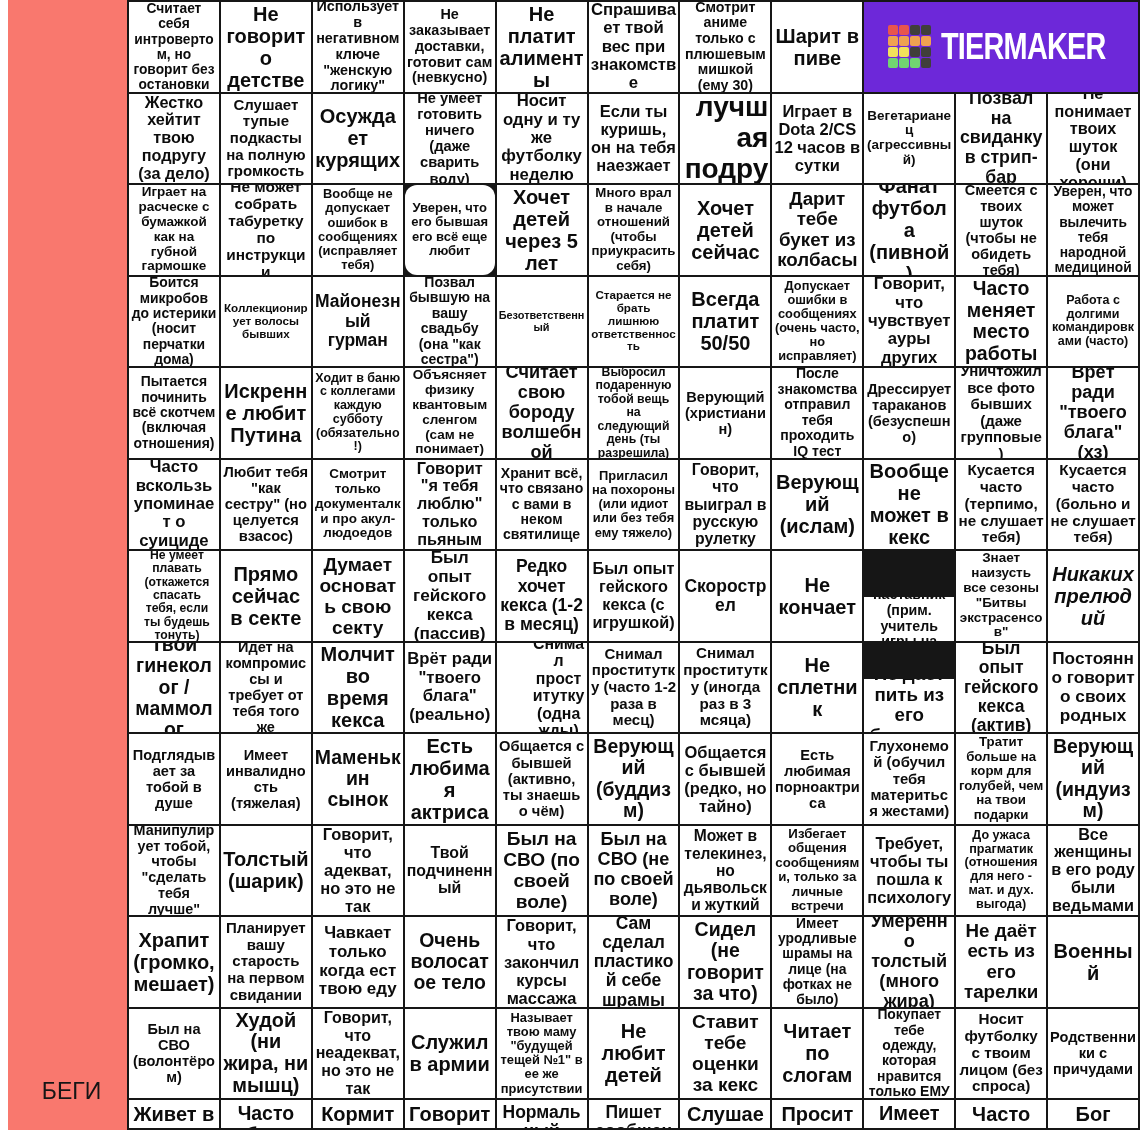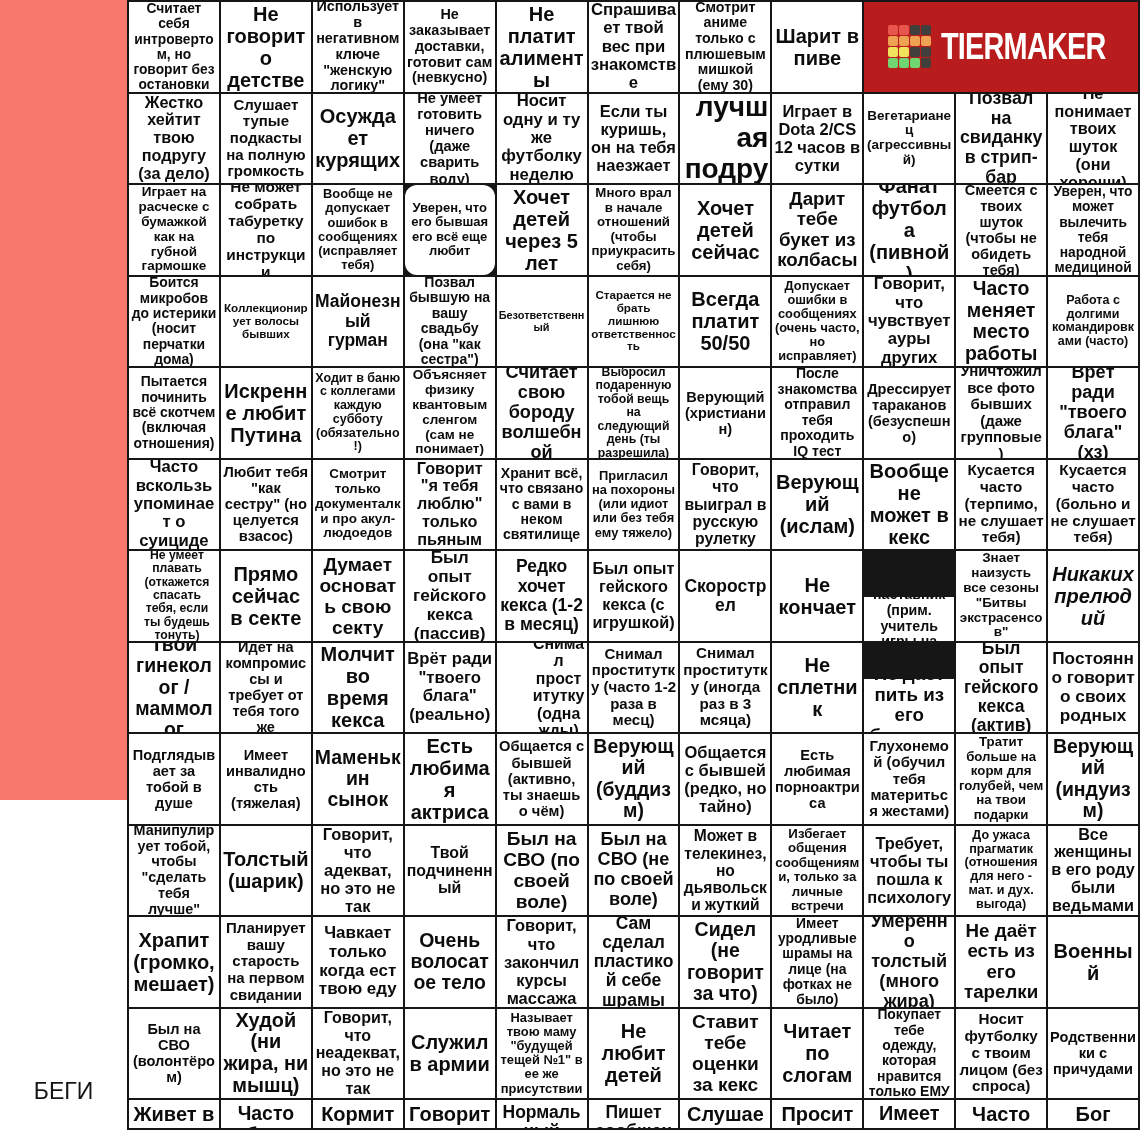--- a/index.html
+++ b/index.html
@@ -1,18 +1,18 @@
 <!DOCTYPE html>
 <html><head>
 <meta charset="utf-8">
 <style>
   html,body{margin:0;padding:0;background:#ffffff;}
   #canvas{position:relative;width:1140px;height:1130px;overflow:hidden;
           font-family:"Liberation Sans","DejaVu Sans",sans-serif;}
-  #tier-col{position:absolute;left:0;top:0;width:127px;height:800px;}
+  #tier-col{position:absolute;left:8px;top:0;width:127px;height:1130px;}
   #tier-col .label{position:absolute;top:1078px;left:0;width:100%;text-align:center;
           font-size:23px;color:#151515;font-weight:400;}
   #grid{position:absolute;left:127px;top:0;width:1013px;height:1130px;
         display:grid;grid-template-columns:repeat(11,1fr);
         grid-template-rows:repeat(13,89.5px);gap:2px;
         background:#161616;border:2px solid #161616;box-sizing:border-box;
         overflow:hidden;grid-auto-flow:row;}
   .cell{background:#ffffff;color:#0c0c0c;font-weight:700;display:flex;
         align-items:center;justify-content:center;text-align:center;
         padding:2px 2px;overflow:hidden;line-height:1.1;box-sizing:border-box;
@@ -28,21 +28,21 @@
         margin-left:10px;}
 </style>
 </head>
 <body>
 
 <div id="canvas">
   <div id="tier-col" style="background: rgb(249, 120, 110);">
     <div class="label">БЕГИ</div>
   </div>
   <div id="grid">
-    <div id="logo-cell" style="background: #b91c1c;">
+    <div id="logo-cell" style="background: #6d28d9;">
       <div id="logo-squares">
           <div style="background: rgb(232, 85, 77);"></div>
           <div style="background: rgb(232, 85, 77);"></div>
           <div style="background: rgb(64, 63, 59);"></div>
           <div style="background: rgb(64, 63, 59);"></div>
           <div style="background: rgb(239, 162, 81);"></div>
           <div style="background: rgb(239, 162, 81);"></div>
           <div style="background: rgb(239, 162, 81);"></div>
           <div style="background: rgb(239, 162, 81);"></div>
           <div style="background: rgb(241, 226, 91);"></div>

